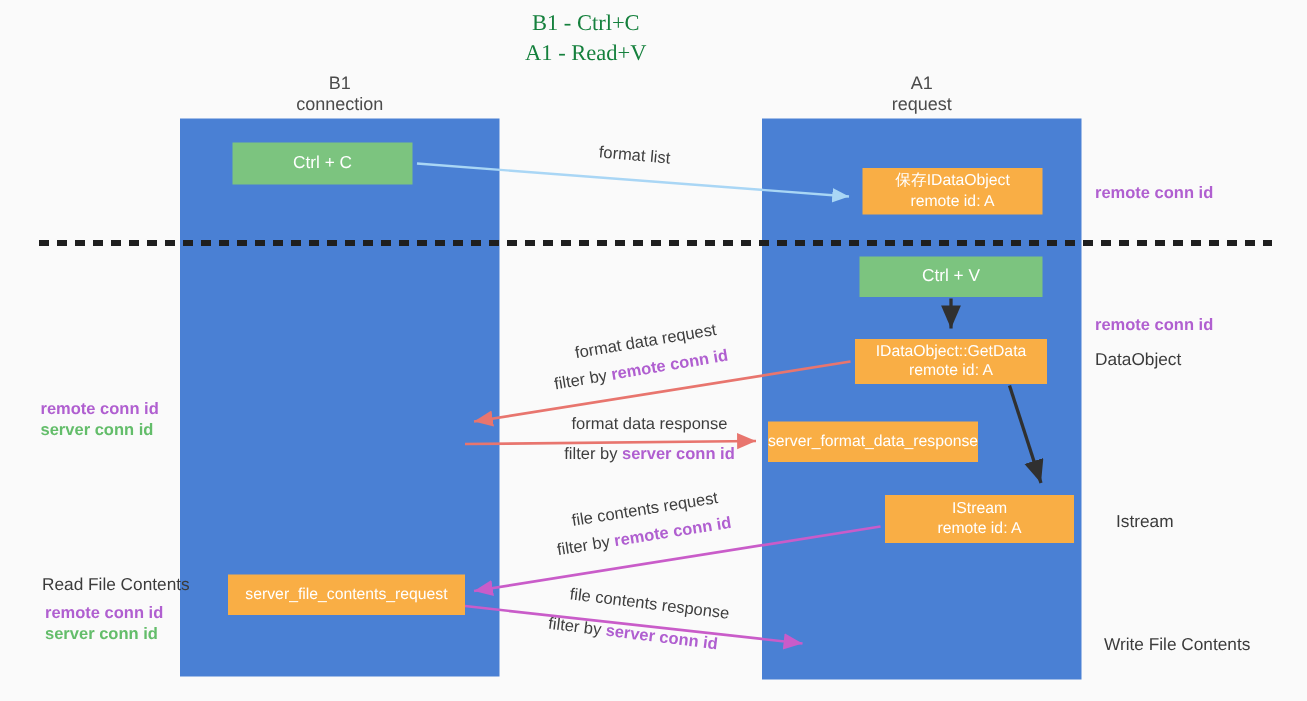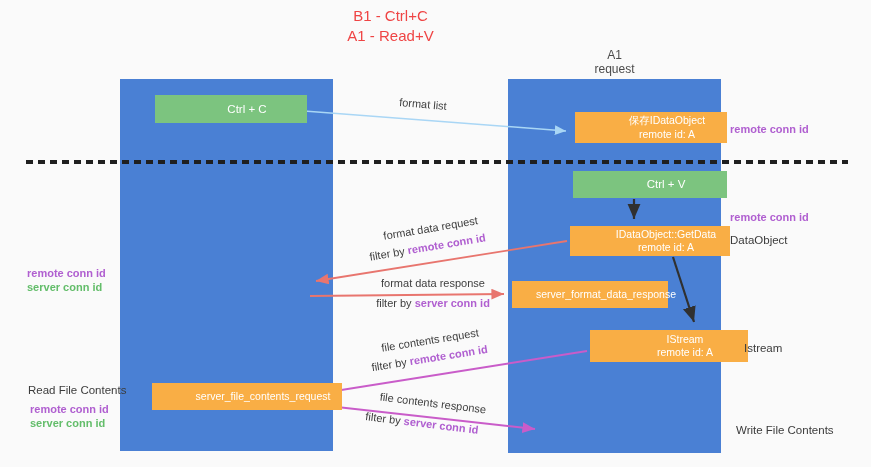--- a/index.html
+++ b/index.html
@@ -1,38 +1,38 @@
 <!DOCTYPE html>
 <html style="--lane-blue: #4a80d4; --box-green: #7cc47f; --box-orange: #f9ae45; --label-purple: #b05fd0; --label-green: #63bd6a; --arrow-red: #e8756e; --arrow-magenta: #c95cc9; --arrow-blue: #a9d6f5; --arrow-black: #303030;"><head>
 <meta charset="utf-8">
 <style>
   html,body { margin:0; padding:0; }
   body { font-family: "Liberation Sans", sans-serif; background:#fafafa; }
   .canvas { position:relative; width:871px; height:467px; background:#fafafa; overflow:hidden; }
 
   .title { position:absolute; left:0; top:6px; width:781px; text-align:center;
-           font-size:15px; line-height:20px; color:#ef4444; }
+           font-size:15px; line-height:20px; color:#15803d;font-family:Liberation Serif, serif; }
 
   .col-header { position:absolute; width:213px; text-align:center; font-size:12px;
                 line-height:14px; color:#4b4b4b; top:48px; }
   .col-header.left { left:120px; }
   .col-header.right { left:508px; }
 
   .lane { position:absolute; width:213px; background:var(--lane-blue,#4a80d4); }
   .lane.left { left:120px; top:79px; height:372px; }
   .lane.right { left:508px; top:79px; height:374px; }
 
   .dashed { position:absolute; left:26px; top:160px; width:822px; height:4px;
             background:repeating-linear-gradient(90deg,#1f1f1f 0 7px,transparent 7px 12px); }
 
   .arrows { position:absolute; left:0; top:0; width:871px; height:467px; pointer-events:none; }
 
   .node { position:absolute; display:flex; flex-direction:column; align-items:center;
           justify-content:center; color:#fff; font-size:10.5px; line-height:1.25;
-          text-align:left; white-space:nowrap;padding-left:32px; }
+          text-align:left; white-space:nowrap; }
   .node.green { background:var(--box-green,#7cc47f); }
   .node.orange { background:var(--box-orange,#f9ae45); }
   .node.kb { font-size:11.5px; }
 
   .slabel { position:absolute; font-size:11px; line-height:13px; white-space:nowrap; }
   .purple { color:var(--label-purple,#b05fd0); font-weight:bold; }
   .greenl { color:var(--label-green,#63bd6a); font-weight:bold; }
   .plain  { color:#3b3b3b; font-size:11.5px; font-weight:normal; }
 
   .alabel { position:absolute; font-size:11px; color:#3e3e3e; text-align:center;
@@ -41,20 +41,24 @@
 </head>
 <body>
 
 <div class="canvas">
 
   <div class="title">
     <div>B1 - Ctrl+C</div>
     <div>A1 - Read+V</div>
   </div>
 
+  <div class="col-header left">
+    <div>B1</div>
+    <div>connection</div>
+  </div>
   <div class="col-header right">
     <div>A1</div>
     <div>request</div>
   </div>
 
   <div class="lane left"></div>
   <div class="lane right"></div>
 
   <div class="dashed"></div>
 
@@ -90,21 +94,21 @@
   </div>
 
   <div class="node green kb" style="left:573px;top:171px;width:122px;height:27px">Ctrl + V</div>
 
   <div class="node orange" style="left:570px;top:226px;width:128px;height:30px">
     <div>IDataObject::GetData</div>
     <div>remote id: A</div>
   </div>
 
 
-  <div class="node orange" style="left:512px;top:281px;width:124px;height:27px">server_format_data_response</div>
+  <div class="node orange" style="left:512px;top:281px;width:140px;height:27px">server_format_data_response</div>
 
   <div class="node orange" style="left:590px;top:330px;width:126px;height:32px">
     <div>IStream</div>
     <div>remote id: A</div>
   </div>
 
   <div class="node orange" style="left:152px;top:383px;width:158px;height:27px">server_file_contents_request</div>
 
 
   <div class="slabel purple" style="left:730px;top:123px">remote conn id</div>

